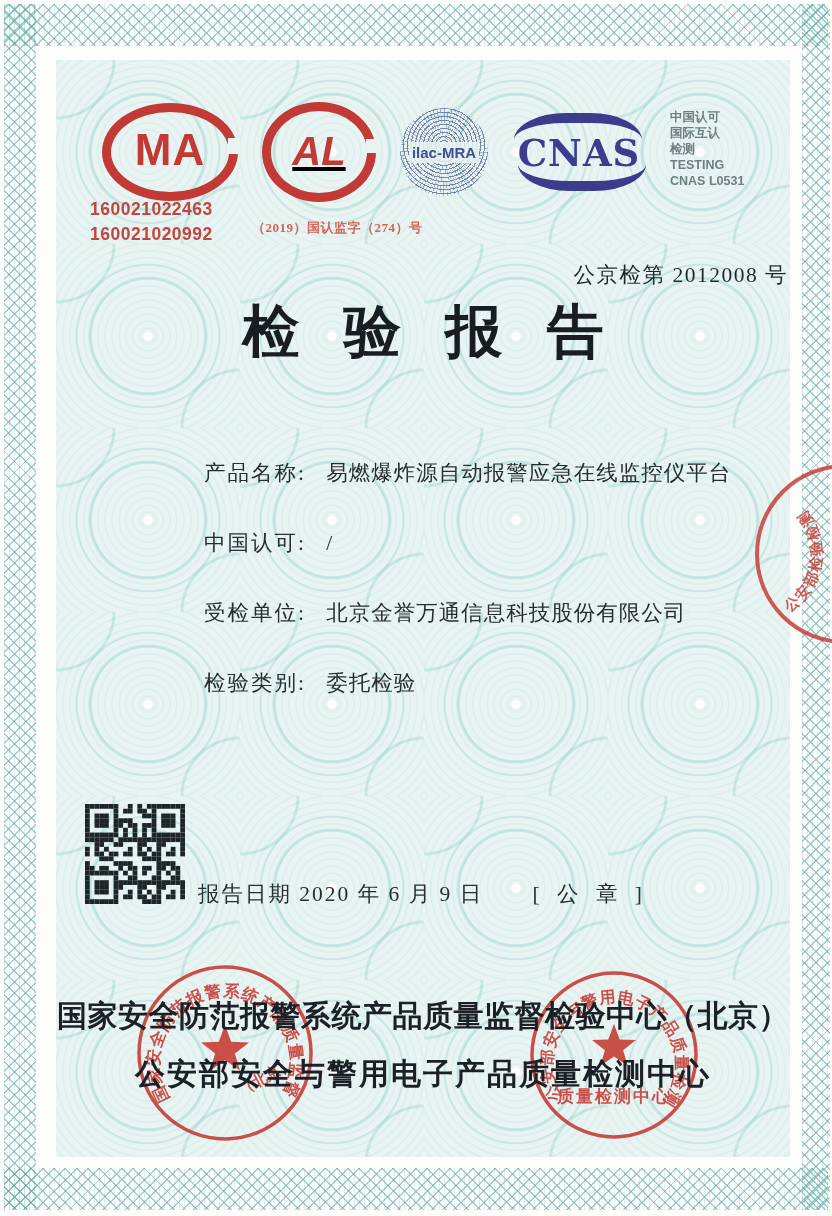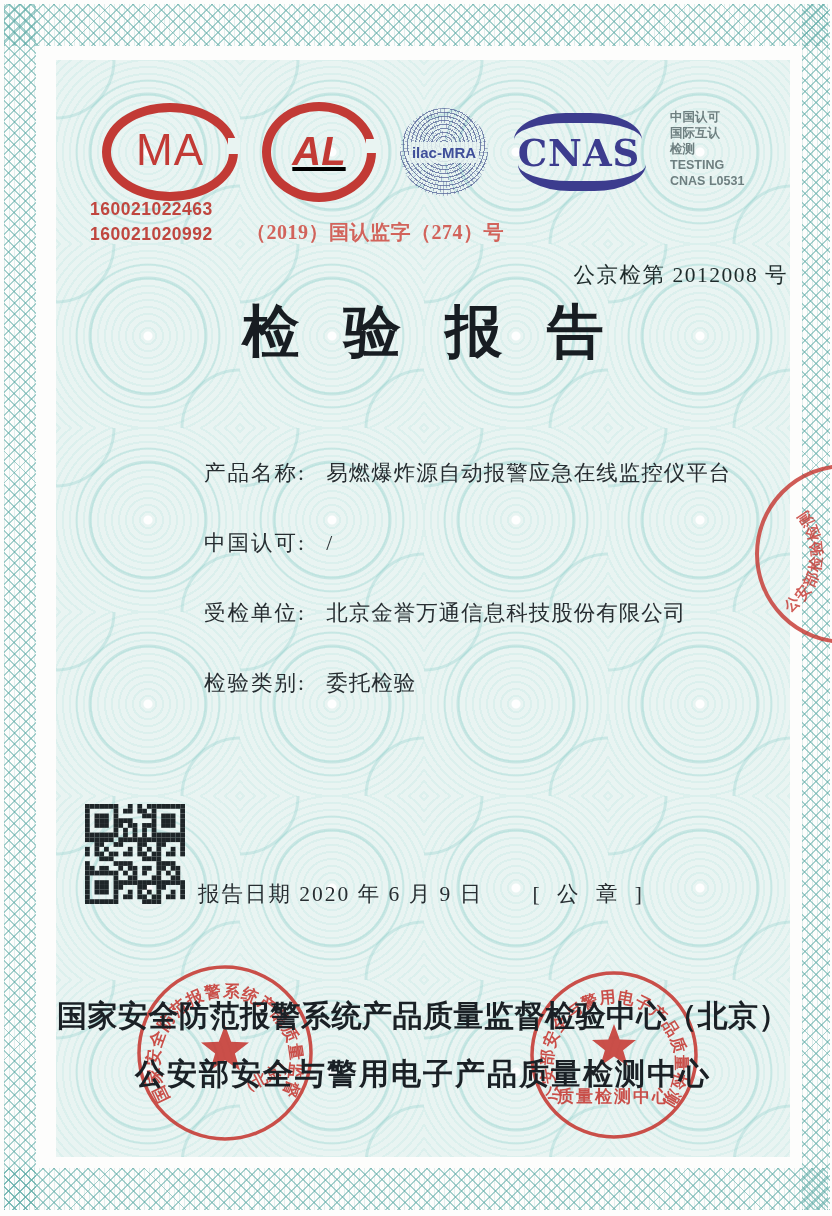--- a/index.html
+++ b/index.html
@@ -33,21 +33,21 @@
       repeating-radial-gradient(circle at 50% 50%, rgba(140,210,205,.14) 0 2px, rgba(255,255,255,0) 2px 7px);
     background-size:184px 184px,184px 184px,184px 184px,184px 184px,184px 184px;
     overflow:hidden;
   }
 
   
   .logo-row{position:absolute;left:46px;top:42px;display:flex;align-items:center;gap:24px;}
   .cma{position:relative;width:118px;height:80px;border:9px solid #c23a35;border-radius:50%;
        display:flex;align-items:center;justify-content:center;}
   .cma:after{content:"";position:absolute;right:-11px;top:26px;width:12px;height:16px;background:#e9f4f2;}
-  .cma .mark{font-family:"Liberation Sans",sans-serif;font-weight:normal;font-size:44px;color:#c23a35;letter-spacing:1px;margin-top:-4px;}
+  .cma .mark{font-family:"Liberation Sans",sans-serif;font-weight:bold;font-size:44px;color:#c23a35;letter-spacing:1px;margin-top:-4px;}
   .cal{position:relative;width:96px;height:82px;border:9px solid #c23a35;border-radius:50%;
        display:flex;align-items:center;justify-content:center;text-decoration:underline;}
   .cal:after{content:"";position:absolute;right:-11px;top:28px;width:12px;height:14px;background:#e9f4f2;}
   .cal .mark{font-family:"Liberation Sans",sans-serif;font-weight:bold;font-size:40px;color:#c23a35;font-style:italic;margin-top:-2px;}
   .ilac{position:relative;width:88px;height:88px;border-radius:50%;overflow:hidden;
         background:
           repeating-radial-gradient(circle at 50% 42%, rgba(82,98,150,.75) 0 1px, rgba(233,244,242,0) 1px 4px),
           repeating-conic-gradient(rgba(82,98,150,.45) 0 1deg, rgba(233,244,242,0) 1deg 5deg);
         display:flex;align-items:center;justify-content:center;}
   .ilac .band{background:rgba(233,244,242,.85);padding:2px 3px;font-family:"Liberation Sans",sans-serif;
@@ -56,22 +56,22 @@
   .cnas .arc-top{position:absolute;left:2px;top:2px;width:128px;height:44px;border-top:10px solid #3c3c8e;border-radius:50% / 62%;}
   .cnas .arc-bottom{position:absolute;left:6px;bottom:2px;width:128px;height:44px;border-bottom:10px solid #3c3c8e;border-radius:50% / 62%;}
   .cnas .mark{position:absolute;left:0;right:0;top:20px;text-align:center;
         font-family:"DejaVu Serif",serif;font-weight:bold;font-size:37px;color:#3c3c8e;letter-spacing:1px;}
   .cnas-caption{width:96px;font-family:"Liberation Sans",sans-serif;color:#6e7f80;
         font-size:12.5px;font-weight:bold;line-height:16px;margin-top:-6px;}
 
   
   .cert-numbers{position:absolute;left:34px;top:137px;font-family:Liberation Sans, sans-serif;
         font-weight:bold;font-size:17.5px;color:#c0463f;line-height:25px;letter-spacing:.5px;}
-  .approval-no{position:absolute;left:190px;top:159px;font-family:"Liberation Serif",serif;
-        font-weight:bold;font-size:20px;color:#d2635b;letter-spacing:.5px;}
+  .approval-no{position:absolute;left:196px;top:159px;font-family:"Liberation Serif",serif;
+        font-weight:bold;font-size:13px;color:#d2635b;letter-spacing:.5px;}
   .report-no{position:absolute;right:2px;top:200px;font-size:21.5px;color:#1e2a2a;letter-spacing:1.5px;}
 
   
   .title{position:absolute;left:0;right:0;top:234px;text-align:center;
         font-size:57px;font-weight:600;color:#181d22;letter-spacing:.78em;text-indent:.78em;}
 
   
   .fields{position:absolute;left:148px;top:398px;}
   .field-row{height:70px;font-size:21.5px;color:#272d31;letter-spacing:1px;}
   .field-row .label{letter-spacing:2px;}

